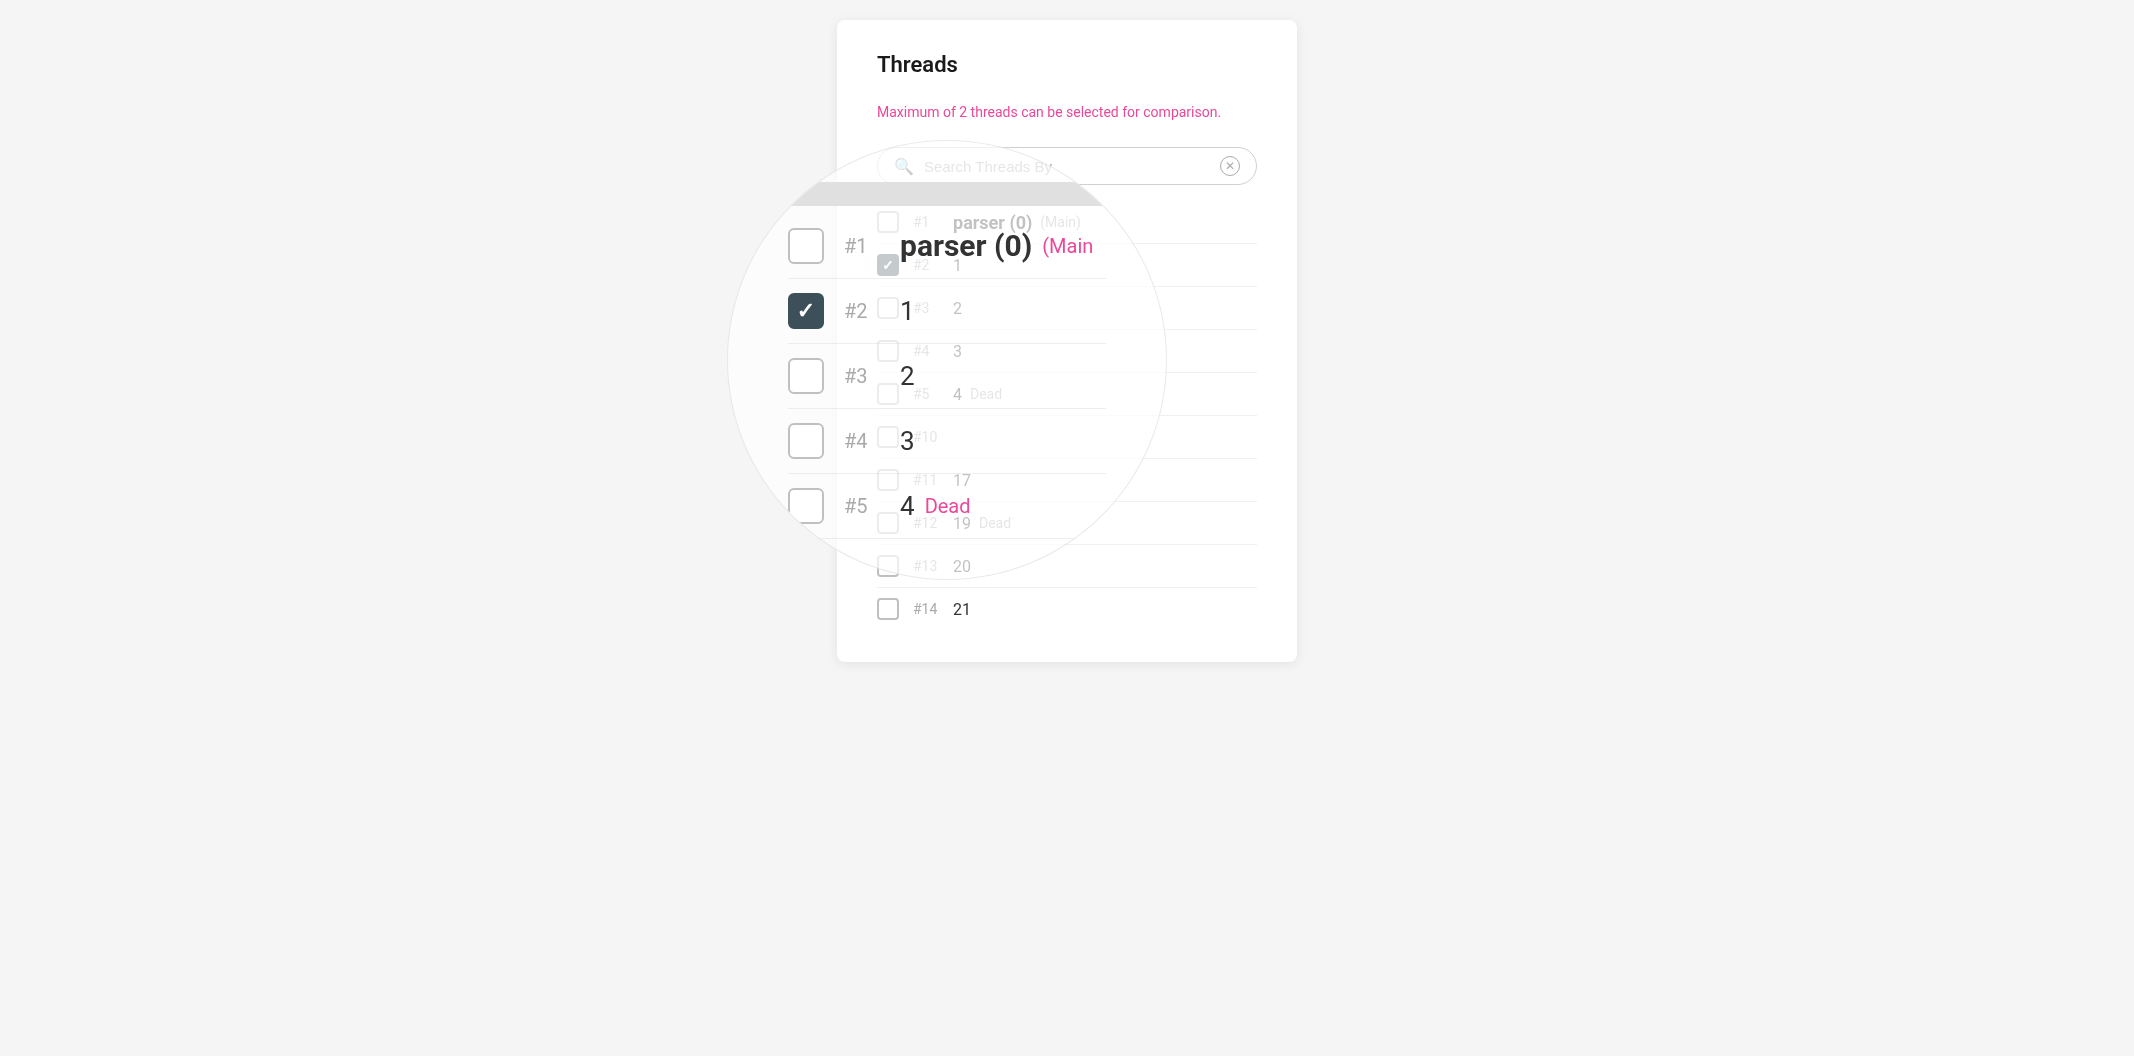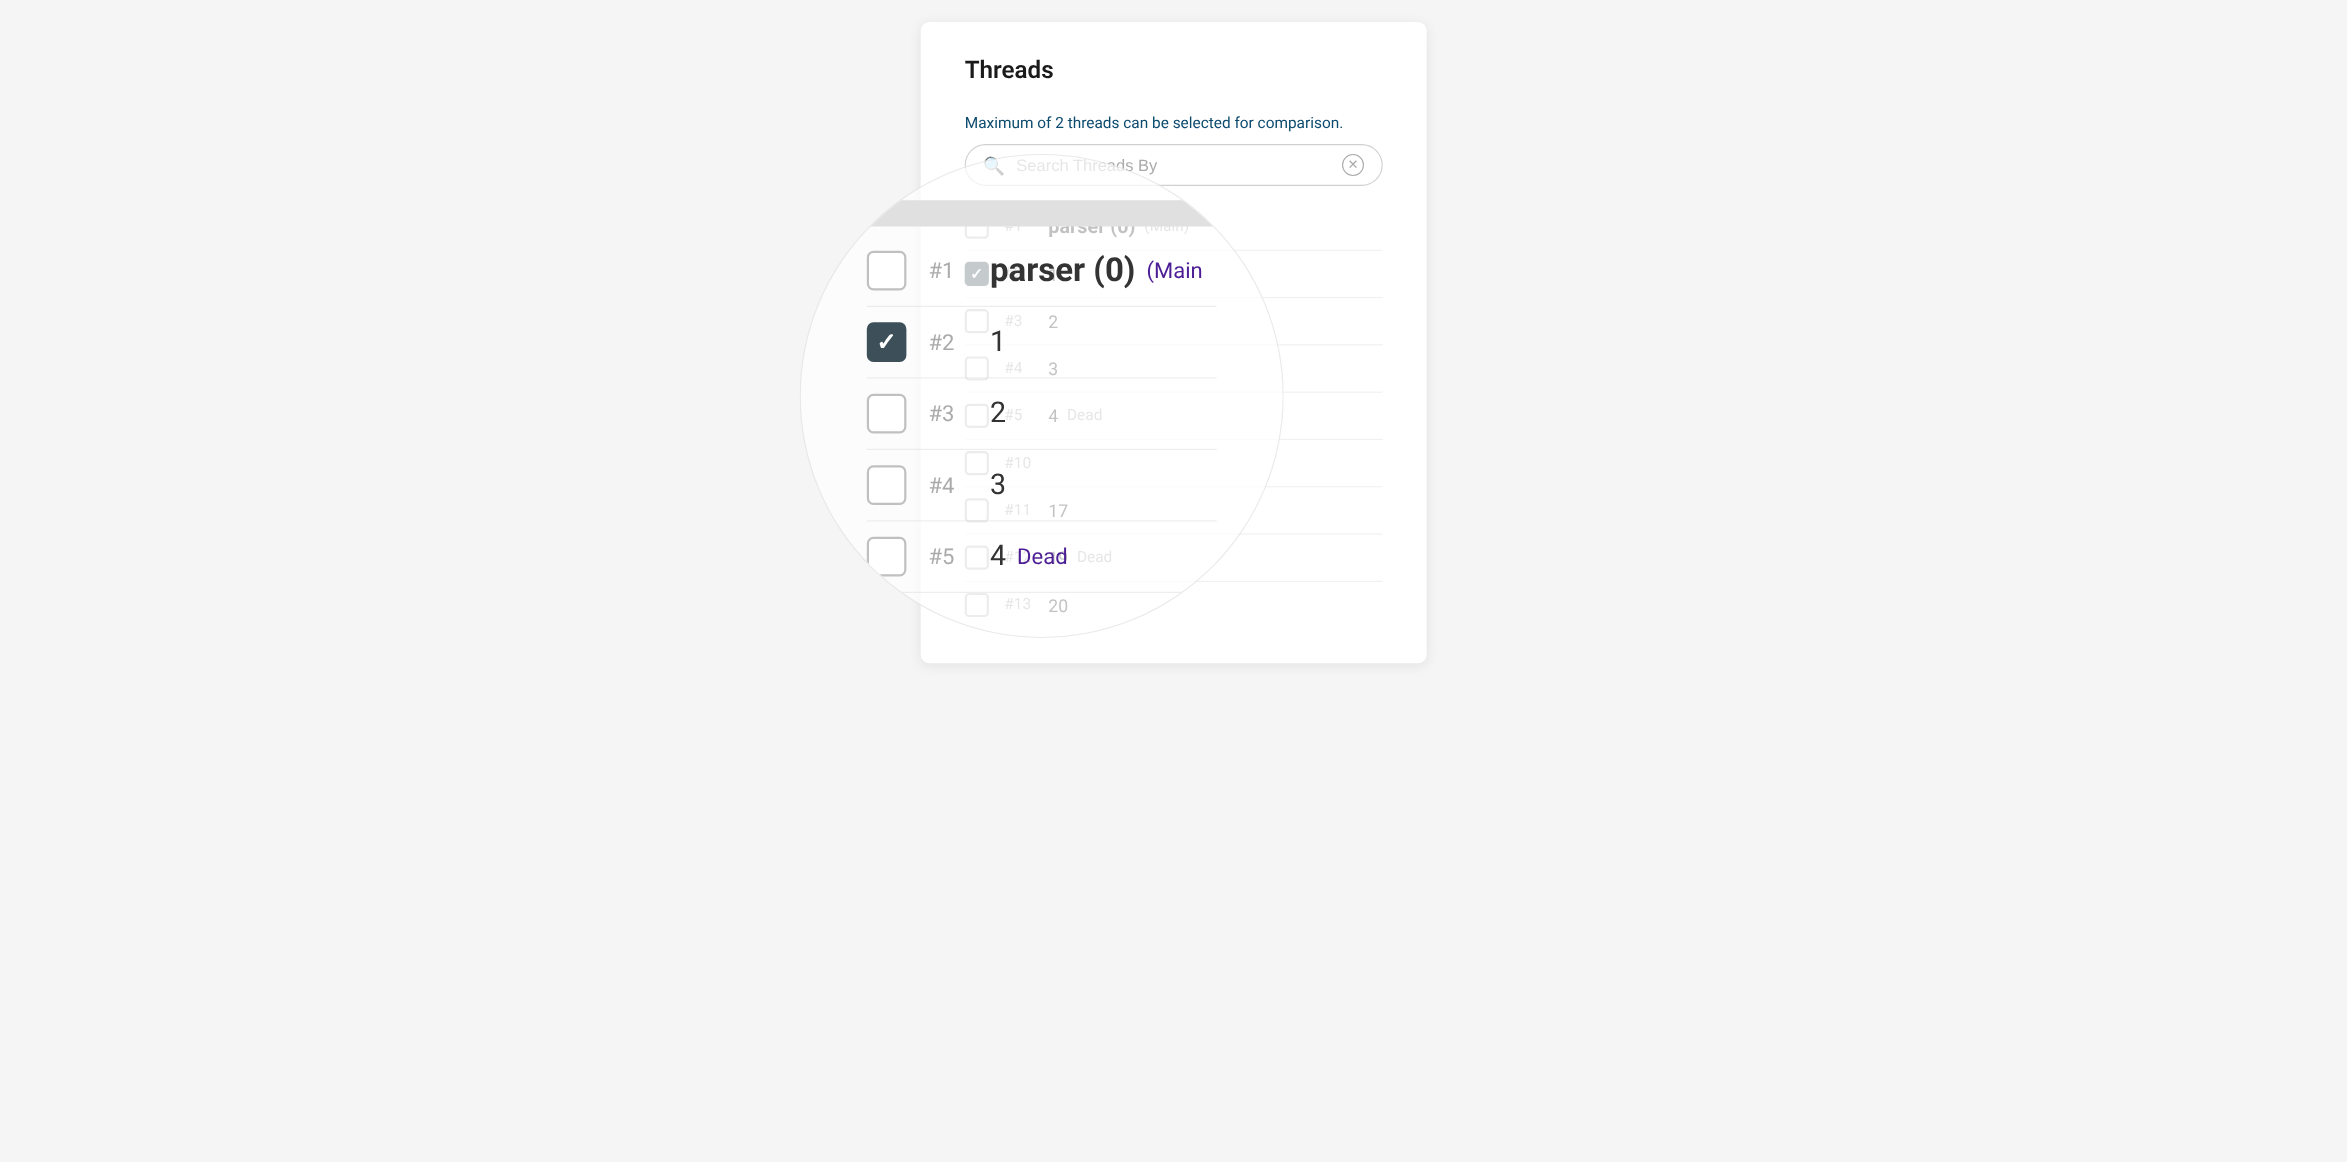--- a/index.html
+++ b/index.html
@@ -31,22 +31,22 @@
 
     .panel-title {
       font-size: 22px;
       font-weight: 600;
       color: #1a1a1a;
       margin-bottom: 25px;
     }
 
     .panel-subtitle {
       font-size: 14px;
-      color: #0c4a6e;
-      margin-bottom: 8px;
+      color: #ec4899;
+      margin-bottom: 24px;
       line-height: 1.5;
     }
 
     .search-bar {
       display: flex;
       align-items: center;
       border: 1.5px solid #d0d0d0;
       border-radius: 999px;
       padding: 8px 16px;
       margin-bottom: 16px;
@@ -225,21 +225,21 @@
       font-weight: 400;
     }
 
     .mag-name.bold {
       font-weight: 700;
       font-size: 30px;
     }
 
     .mag-badge {
       font-size: 20px;
-      color: #4c1d95;
+      color: #ec4899;
       margin-left: 10px;
     }
   </style>
 </head>
 <body>
 
 <div class="panel">
   <h2 class="panel-title">Threads</h2>
   <p class="panel-subtitle">Maximum of 2 threads can be selected for comparison.</p>
 
@@ -291,20 +291,25 @@
         <div class="checkbox"></div>
         <span class="thread-num">#12</span>
         <span class="thread-name">19</span>
         <span class="thread-badge">Dead</span>
       </li>
       <li class="thread-item">
         <div class="checkbox"></div>
         <span class="thread-num">#13</span>
         <span class="thread-name">20</span>
       </li>
+      <li class="thread-item">
+        <div class="checkbox"></div>
+        <span class="thread-num">#14</span>
+        <span class="thread-name">21</span>
+      </li>
     </ul>
 
   <div class="magnifier-overlay">
     <div class="magnified-content" id="magnified-content">
         <div style="background: rgb(224, 224, 224); padding: 12px 0px; margin-bottom: 8px; border-radius: 4px; width: 100%;"></div>
         <div class="mag-item">
           <div class="mag-checkbox"></div>
           <span class="mag-num">#1</span>
           <span class="mag-name bold">parser (0)</span>
           <span class="mag-badge">(Main</span>

